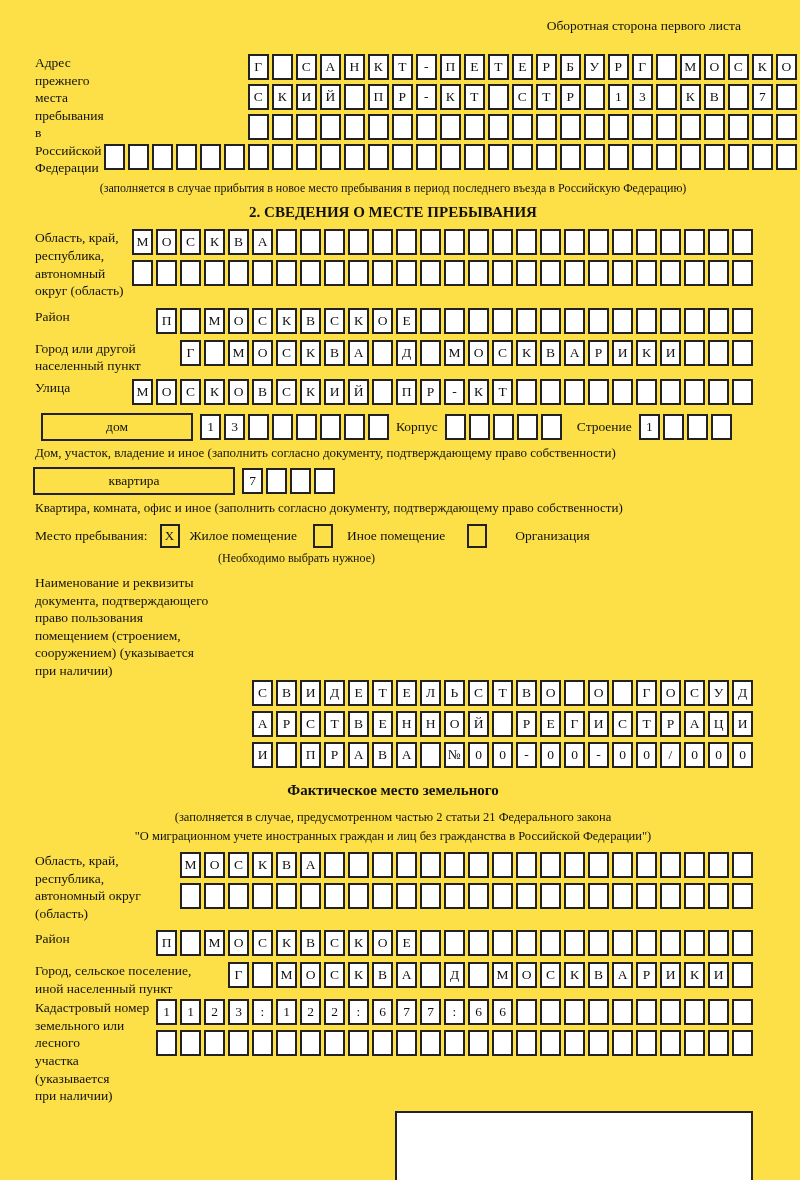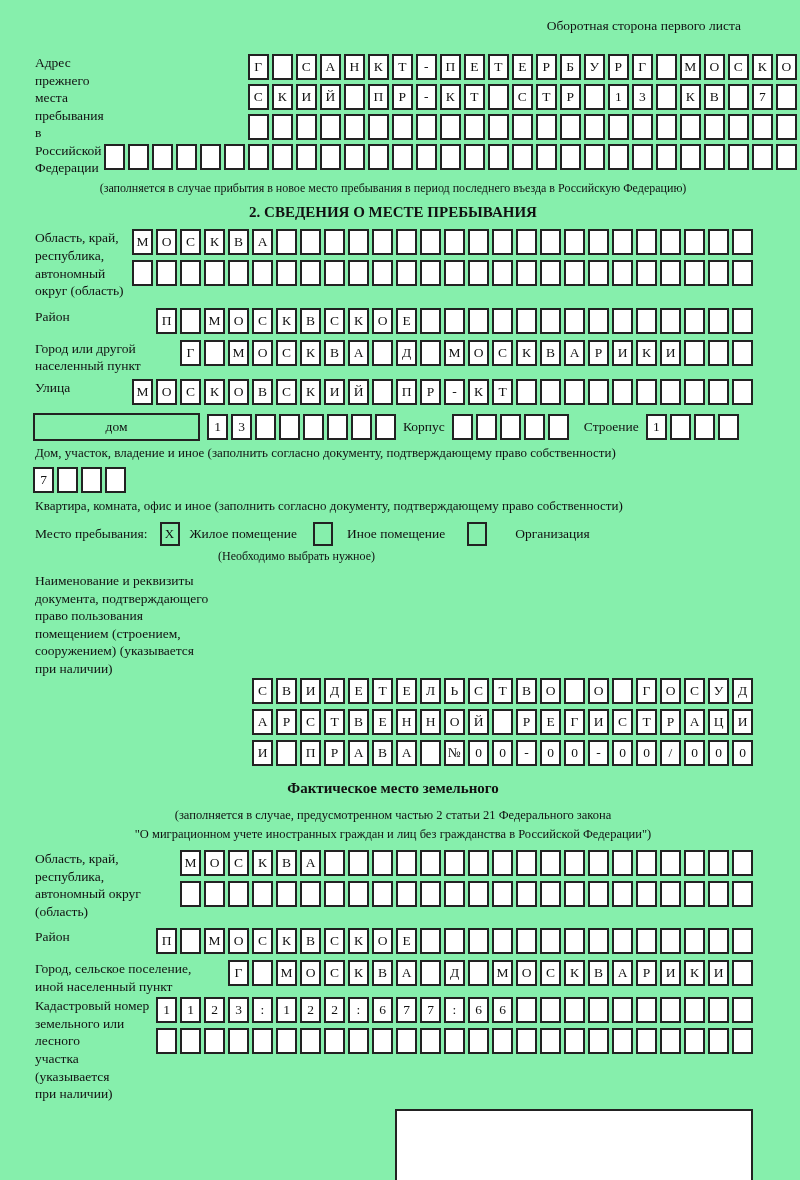--- a/index.html
+++ b/index.html
@@ -1,19 +1,19 @@
 <!DOCTYPE html>
 <html><head>
 <meta charset="utf-8">
 <style>
   * { margin:0; padding:0; }
   body { background:#fff; }
   .page {
     width:800px; height:1180px; box-sizing:border-box;
-    padding:0 47px 0 33px; background:#86efac;
+    padding:0 47px 0 33px; background:#fde047;
     font-family:"Liberation Serif", serif; color:#111;
     overflow:hidden;
   }
   .hdr { padding-top:18px; text-align:right; font-size:13.5px; padding-right:12px; }
   .field { display:flex; align-items:flex-start; }
   .f-label { font-size:13.5px; line-height:1.3; white-space:pre-line; }
   .f-rows { margin-left:auto; display:flex; flex-direction:column; gap:4px; align-items:flex-end; }
   .cells { display:flex; gap:3px; }
   .cell {
     flex:none; width:21px; height:26px; border:2px solid #222; box-sizing:border-box;
@@ -324,21 +324,21 @@
           <span class="cell"></span>
           <span class="cell"></span>
           <span class="cell"></span>
           <span class="cell"></span>
           <span class="cell"></span>
         </div>
     </div>
   </div>
 
   <div class="row-flex" style="margin-top:8px; gap:7px;">
-    <div class="label-rect" style="width:167px;">дом</div>
+    <div class="label-rect" style="width:152px;margin-left:8px;">дом</div>
     <div class="cells">
         <span class="cell">1</span>
         <span class="cell">3</span>
         <span class="cell"></span>
         <span class="cell"></span>
         <span class="cell"></span>
         <span class="cell"></span>
         <span class="cell"></span>
         <span class="cell"></span>
       </div>
@@ -354,20 +354,21 @@
     <div class="cells">
         <span class="cell">1</span>
         <span class="cell"></span>
         <span class="cell"></span>
         <span class="cell"></span>
       </div>
   </div>
   <div class="caption-left" style="margin-top:4px; margin-left:2px;">Дом, участок, владение и иное (заполнить согласно документу, подтверждающему право собственности)</div>
 
   <div class="row-flex" style="margin-top:6px; gap:7px;">
+    <div class="label-rect" style="width:202px;">квартира</div>
     <div class="cells">
         <span class="cell">7</span>
         <span class="cell"></span>
         <span class="cell"></span>
         <span class="cell"></span>
       </div>
   </div>
   <div class="caption-left" style="margin-top:5px; margin-left:2px;">Квартира, комната, офис и иное (заполнить согласно документу, подтверждающему право собственности)</div>
 
   <div class="row-flex" style="margin-top:8px;">

